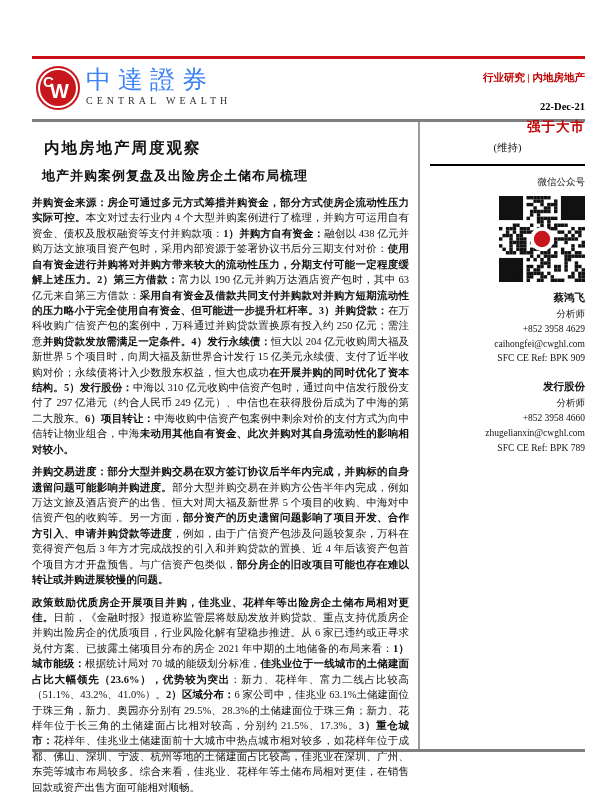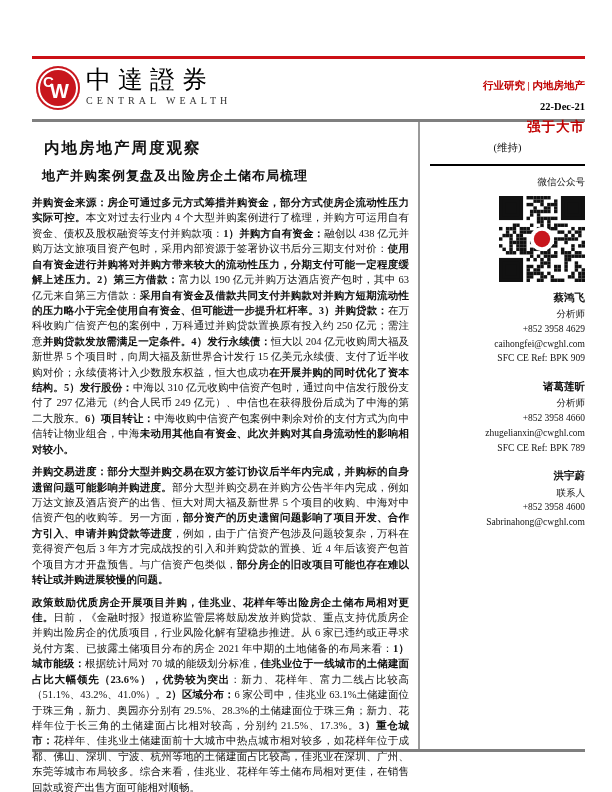--- a/index.html
+++ b/index.html
@@ -11,23 +11,23 @@
   
   .topline{position:absolute;left:32px;width:553px;top:56px;height:3px;background:#cc1015;}
   .logo{position:absolute;left:36px;top:66px;display:flex;align-items:flex-start;}
   .logo-circle{
     width:44px;height:44px;border-radius:50%;background:#c8161d;position:relative;flex:0 0 auto;
     box-shadow:inset 0 0 0 2px #c8161d, inset 0 0 0 4px #ffffff;
   }
   .logo-c{position:absolute;left:7px;top:7px;font-family:"Liberation Sans",sans-serif;font-weight:bold;color:#fff;font-size:15px;}
   .logo-w{position:absolute;left:14px;top:14px;font-family:"Liberation Sans",sans-serif;font-weight:bold;color:#fff;font-size:20px;}
   .brand-text{margin-left:6px;}
-  .brand-zh{font-size:25px;letter-spacing:7px;color:#000000;line-height:1.1;white-space:nowrap;}
+  .brand-zh{font-size:25px;letter-spacing:7px;color:#3b82f6;line-height:1.1;white-space:nowrap;}
   .brand-en{font-size:10px;letter-spacing:4px;color:#333;margin-top:1px;white-space:nowrap;}
-  .category{position:absolute;right:27px;top:79px;font-size:10.5px;font-weight:bold;color:#c00000;}
+  .category{position:absolute;right:27px;top:71px;font-size:10.5px;font-weight:bold;color:#c00000;}
   .date{position:absolute;right:27px;top:101px;font-size:10.5px;font-weight:bold;color:#000;}
   .headerline{position:absolute;left:32px;width:553px;top:119px;height:3px;background:#7f7f7f;}
   
   .vdivider{position:absolute;left:418px;top:122px;height:628px;width:2px;background:#9a9a9a;}
   .footline{position:absolute;left:32px;width:553px;top:749px;height:3px;background:#7f7f7f;}
   .main{position:absolute;left:32px;top:136px;width:377px;}
   .doc-title{font-size:15.5px;font-weight:bold;padding-left:12px;margin:2px 0 8px 0;letter-spacing:2px;}
   .doc-subtitle{font-size:13px;font-weight:bold;padding-left:10px;margin:0 0 10px 0;letter-spacing:1px;}
   .para{font-size:10.5px;line-height:1.47;text-align:justify;margin:0 0 7px 0;}
   .para .b{font-weight:bold;}
@@ -317,28 +317,22 @@
     </div>
     <div>
         <div class="contact">
           <div class="c-name">蔡鸿飞</div>
           <div class="c-role">分析师</div>
           <div class="c-phone">+852 3958 4629</div>
           <div class="c-email">caihongfei@cwghl.com</div>
           <div class="c-sfc">SFC CE Ref: BPK 909</div>
         </div>
         <div class="contact">
-          <div class="c-name">诸葛莲昕</div>
+          <div class="c-name">发行股份</div>
           <div class="c-role">分析师</div>
           <div class="c-phone">+852 3958 4660</div>
           <div class="c-email">zhugelianxin@cwghl.com</div>
           <div class="c-sfc">SFC CE Ref: BPK 789</div>
         </div>
-        <div class="contact">
-          <div class="c-name">洪宇蔚</div>
-          <div class="c-role">联系人</div>
-          <div class="c-phone">+852 3958 4600</div>
-          <div class="c-email">Sabrinahong@cwghl.com</div>
-        </div>
       </div>
   </div>
 
 </div>
 
 </body></html>

